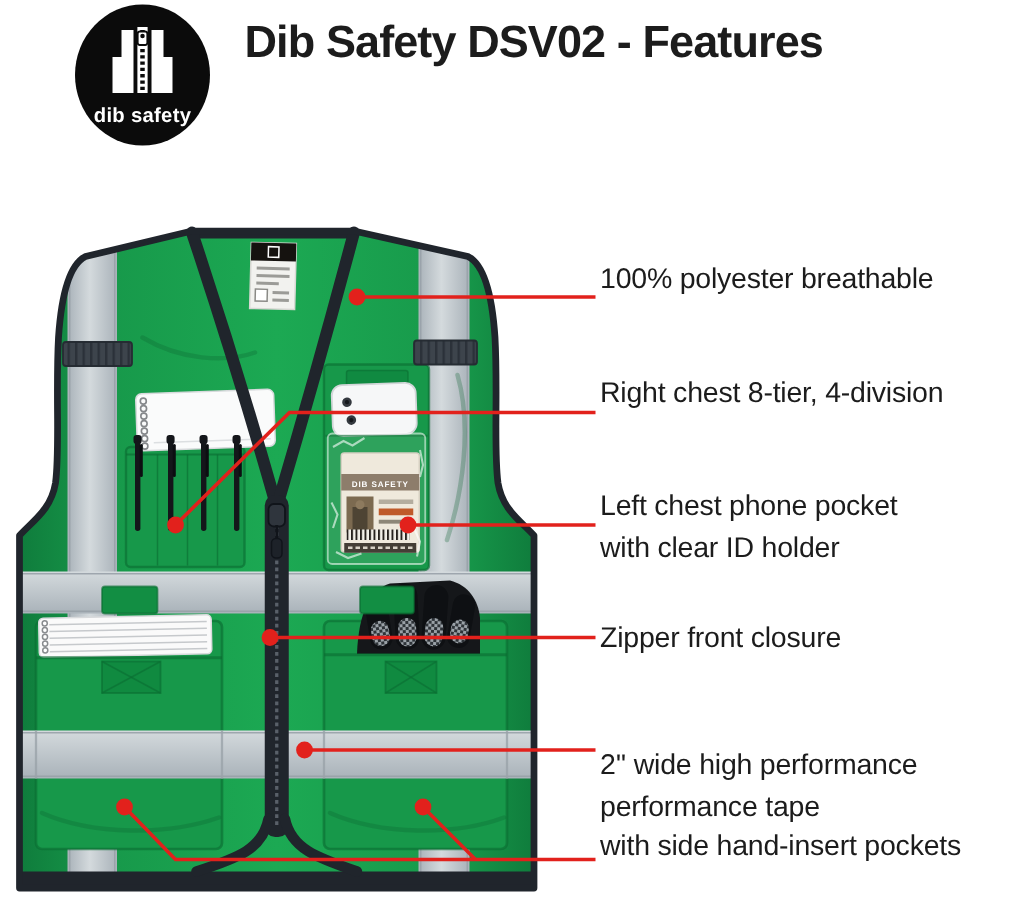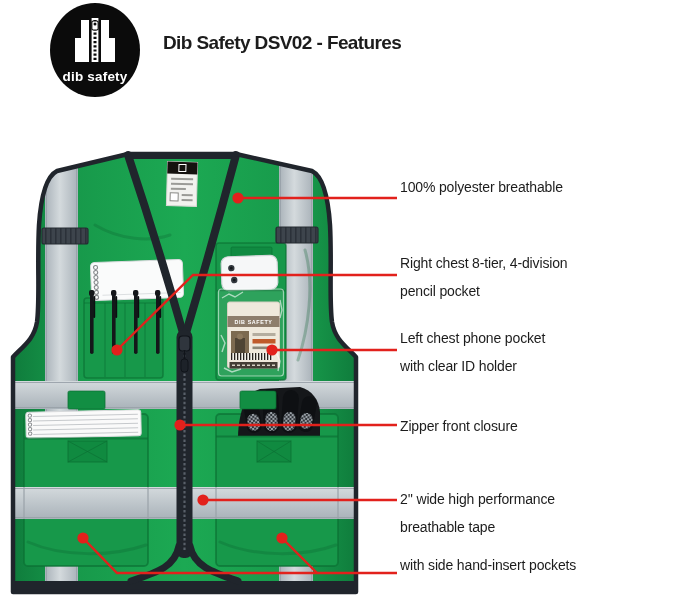--- a/index.html
+++ b/index.html
@@ -6,26 +6,26 @@
     --bg:#ffffff; --green:#17984a; --green-light:#1ca953; --green-dark:#0f7c3c;
     --green-deep:#0a6230; --gray-light:#d4dadd; --gray:#c3cacf; --gray-dark:#a9b2b9;
     --trim:#20252c; --accent-red:#e2211c; --text-dark:#1c1c1c; --logo-black:#0b0b0b;
     --card-taupe:#8d7d6b;
   }
   html,body{margin:0;padding:0;background:#fff;}
   .stage{position:relative;width:679px;height:605px;background:var(--bg);
          overflow:hidden;font-family:"Liberation Sans",sans-serif;}
   .logo-svg{position:absolute;left:49px;top:2px;width:92px;height:96px;}
   .logo-brand-text{font-family:"Liberation Sans",sans-serif;font-weight:bold;font-size:13.5px;fill:#fff;letter-spacing:.2px;}
-  .page-title{position:absolute;left:163px;top:32px;margin:0;font-size:19px;font-weight:800;
+  .page-title{position:absolute;left:163px;top:12px;margin:0;font-size:30px;font-weight:800;
               color:var(--text-dark);letter-spacing:-0.6px;white-space:nowrap;}
   .vest-svg{position:absolute;left:0;top:0;width:679px;height:605px;}
-  .feature{position:absolute;left:400px;font-size:14px;line-height:28px;
+  .feature{position:absolute;left:400px;font-size:19px;line-height:28px;
            color:var(--text-dark);letter-spacing:-0.15px;white-space:nowrap;}
-  .f1{top:173px}.f2{top:249px}.f3{top:324px}.f4{top:412px}.f5{top:485px}.f6{top:551px}
+  .f1{top:173px}.f2{top:249px}.f3{top:324px}.f4{top:412px}.f5{top:497px}.f6{top:551px}
   .callouts line,.callouts path{stroke:var(--accent-red);stroke-width:2.4;fill:none;}
   .callouts circle{fill:var(--accent-red);stroke:none;}
   .wrk{stroke:var(--green-deep);opacity:.28;fill:none;stroke-width:3;stroke-linecap:round;}
   .seam{stroke:#0b6e33;stroke-opacity:.65;}
   .band-edge{stroke:#98a1a8;stroke-width:1;stroke-opacity:.9;}
 </style>
 </head>
 <body>
 
 <div class="stage">
@@ -333,30 +333,29 @@
           <circle cx="282" cy="538" r="5.6"></circle>
       </g>
     </g>
   </svg>
 
   <div class="feature f1">
     <div>100% polyester breathable</div>
   </div>
   <div class="feature f2">
     <div>Right chest 8-tier, 4-division</div>
-    <div>pencil pocket</div>
   </div>
   <div class="feature f4">
     <div>Zipper front closure</div>
   </div>
   <div class="feature f3">
     <div>Left chest phone pocket</div>
     <div>with clear ID holder</div>
   </div>
   <div class="feature f5">
     <div>2'' wide high performance</div>
-    <div>breathable tape</div>
+    <div>performance tape</div>
   </div>
   <div class="feature f6">
     <div>with side hand-insert pockets</div>
   </div>
 
 </div>
 
 </body></html>

